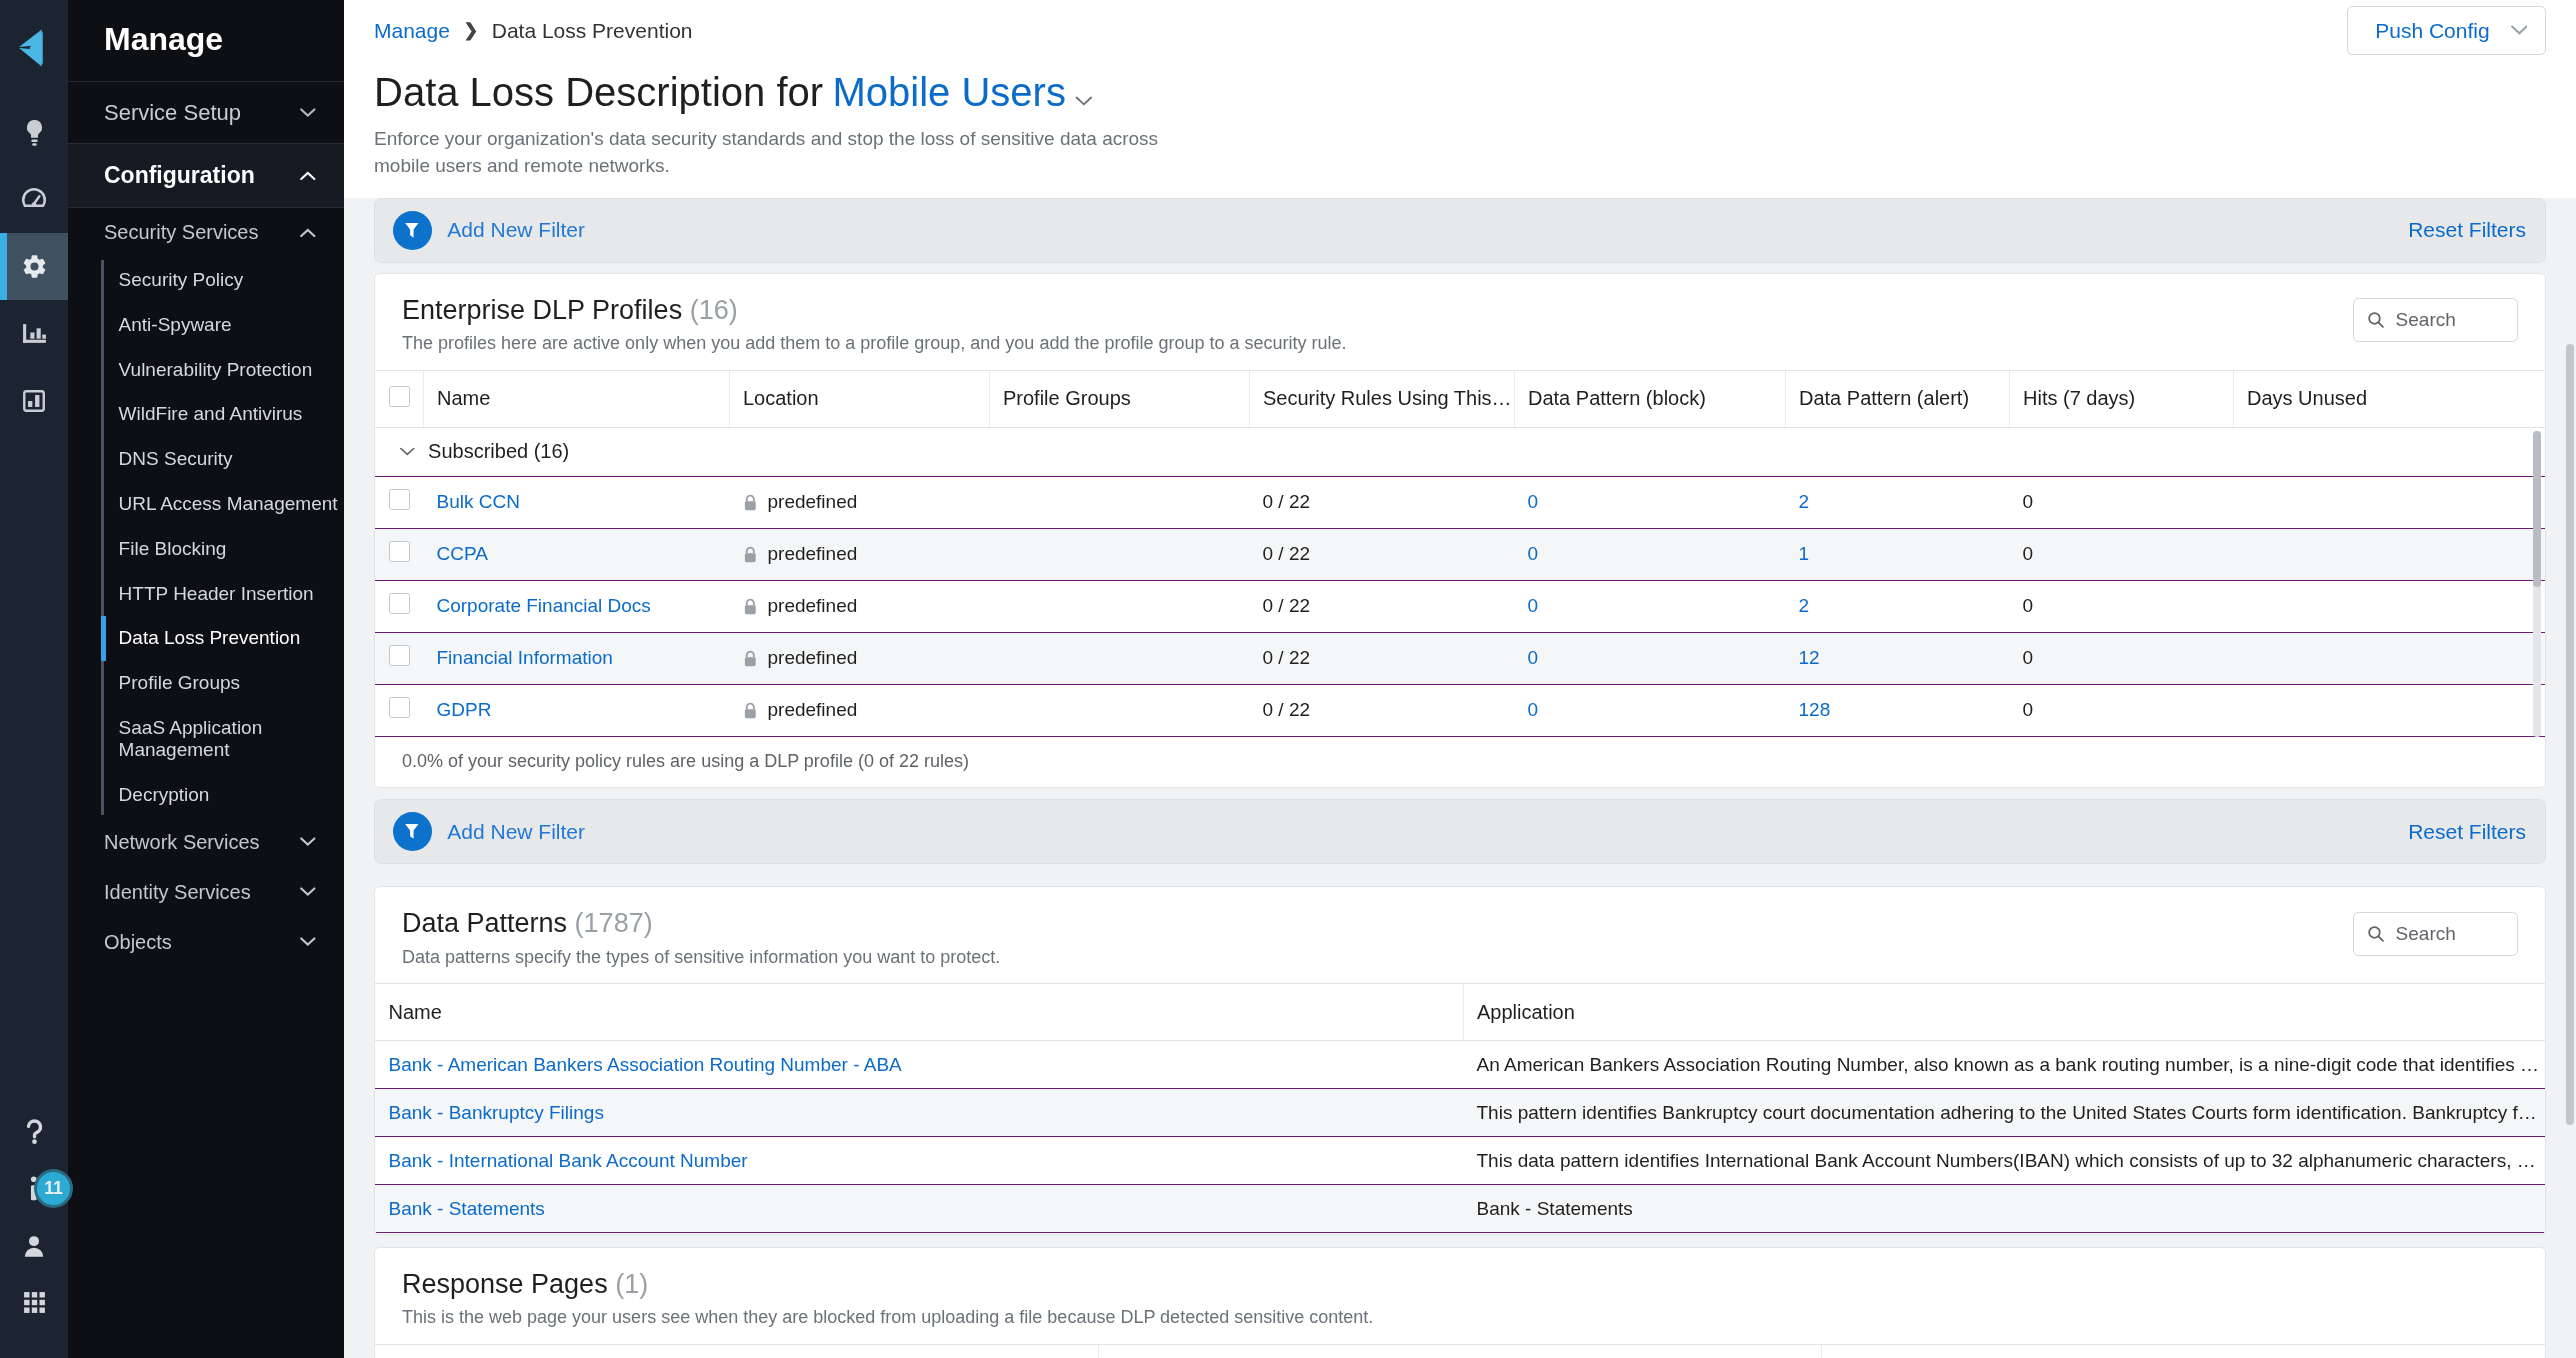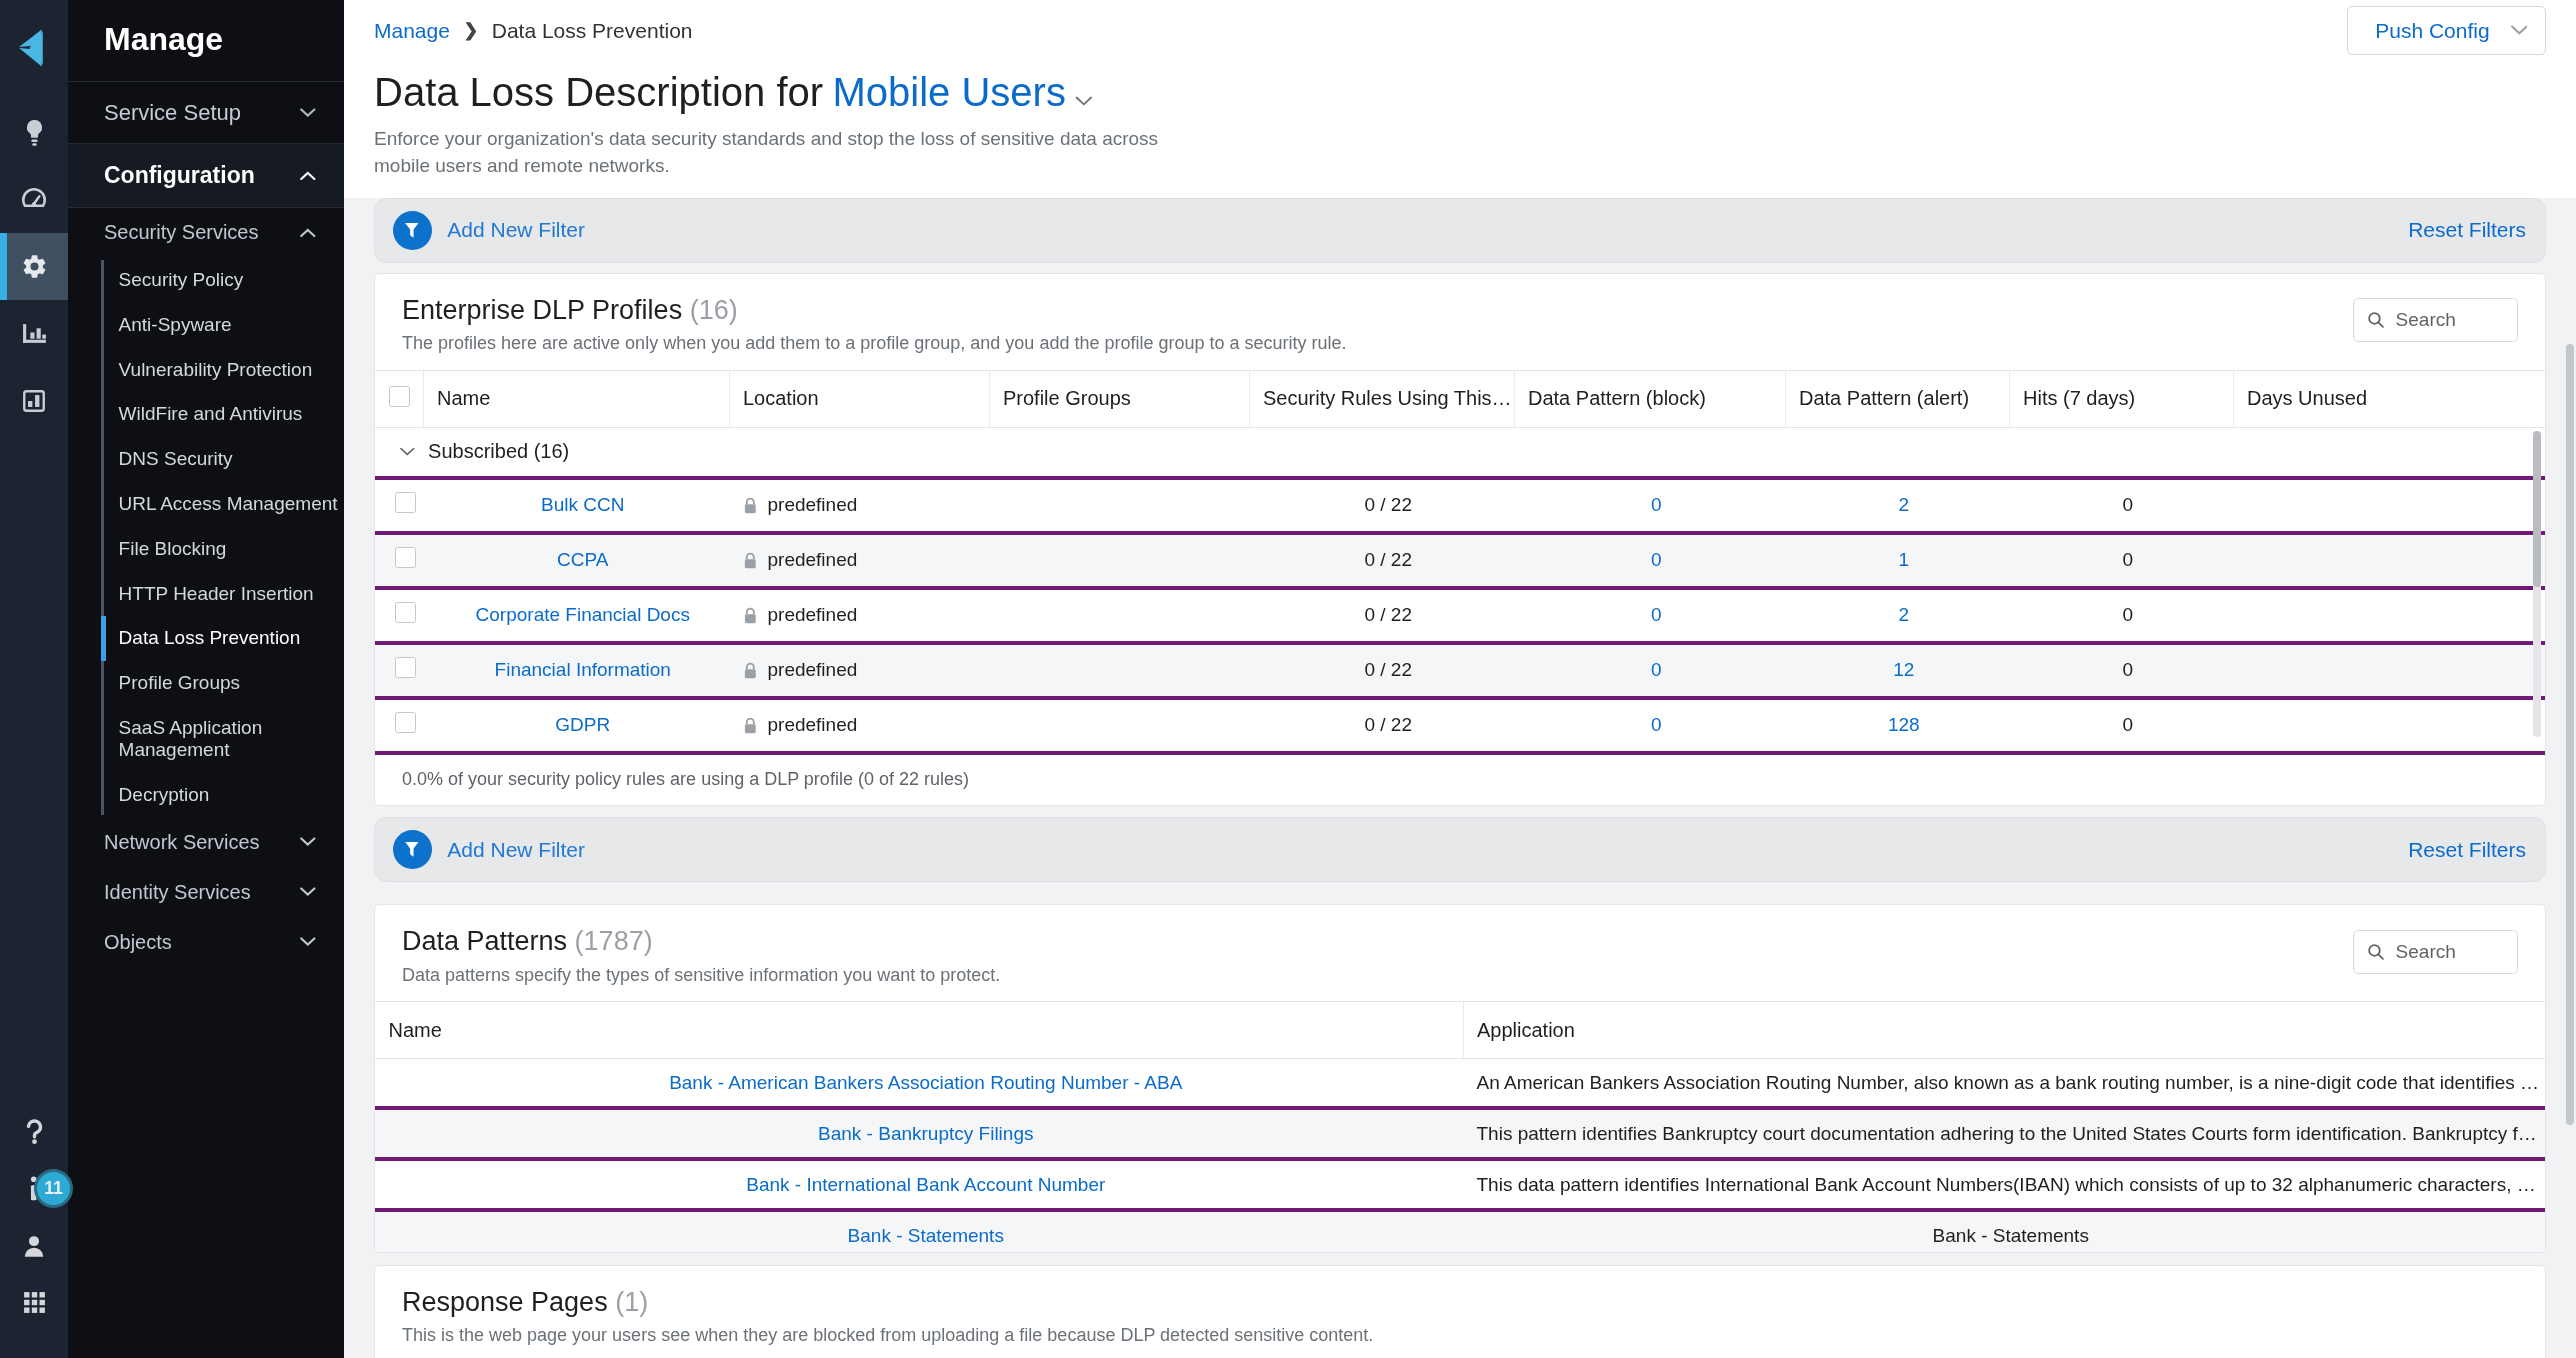--- a/index.html
+++ b/index.html
@@ -108,21 +108,21 @@
     margin-top:17.7px; flex:1;
     background:#f1f2f4;
     padding: 0 30px 0 30px;
     position:relative; overflow:hidden;
   }
   .panel {
     background:#ffffff; border:1px solid #e2e4e7; border-radius:5.2px;
     margin-bottom:11.4px;
   }
   .filterbar {
-    background:#e7e8ea; border:1px solid #dcdee1; border-radius:13px;
+    background:#e7e8ea; border:1px solid #dcdee1; border-radius:8px;
     height:65px; display:flex; align-items:center; justify-content:space-between;
     padding: 0 19px 0 17.7px; margin-bottom:0;
   }
   .filt-left { display:flex; align-items:center; gap:15.6px; }
   .filt-circle {
     width:39px; height:39px; border-radius:50%; background:#0d72cb;
     display:flex; align-items:center; justify-content:center;
   }
   .filt-label { color:#2278d4; font-size:21px; cursor:pointer; }
   .reset-filters { color:#0b6bcb; font-size:21px; cursor:pointer; }
@@ -144,22 +144,22 @@
     text-align:left; font-weight:400; color:#1f1f1f; font-size:20px;
     padding: 13.5px 0 13.5px 13.5px;
     border-top:1px solid #e2e4e7; border-bottom:1px solid #e2e4e7;
     border-left:1px solid #e9ebed;
     background:#fff; vertical-align:middle; height:57px;
     overflow:hidden; white-space:nowrap; text-overflow:ellipsis;
   }
   table.grid th.nb { border-left:none; }
   table.grid td {
     padding: 12.5px 0 12.5px 13.5px; font-size:19px; color:#1f1f1f;
-    border-bottom:4px solid #701a75; height:40px;
-    overflow:hidden; white-space:nowrap; text-overflow:ellipsis;text-align:center;
+    border-bottom:1px solid #701a75; height:40px;
+    overflow:hidden; white-space:nowrap; text-overflow:ellipsis;
   }
   table.grid tr.alt td { background:#f5f6f7; }
   .lnk { color:#0b6bcb; cursor:pointer; }
   .cbx { width:21px; height:21px; border:1px solid #c4c7cb; border-radius:2.6px; background:#fff; display:inline-block; }
   .grouprow td { background:#fff; }
   .grouprow .gr { display:flex; align-items:center; gap:13.5px; color:#1f1f1f; font-size:20px; }
   .lockwrap { display:flex; align-items:center; gap:10.4px; }
   .footnote { color:#5f6368; font-size:18px; padding: 14.6px 27px 14.6px 27px; }
 
   .tbl-scroll { position:relative; }

